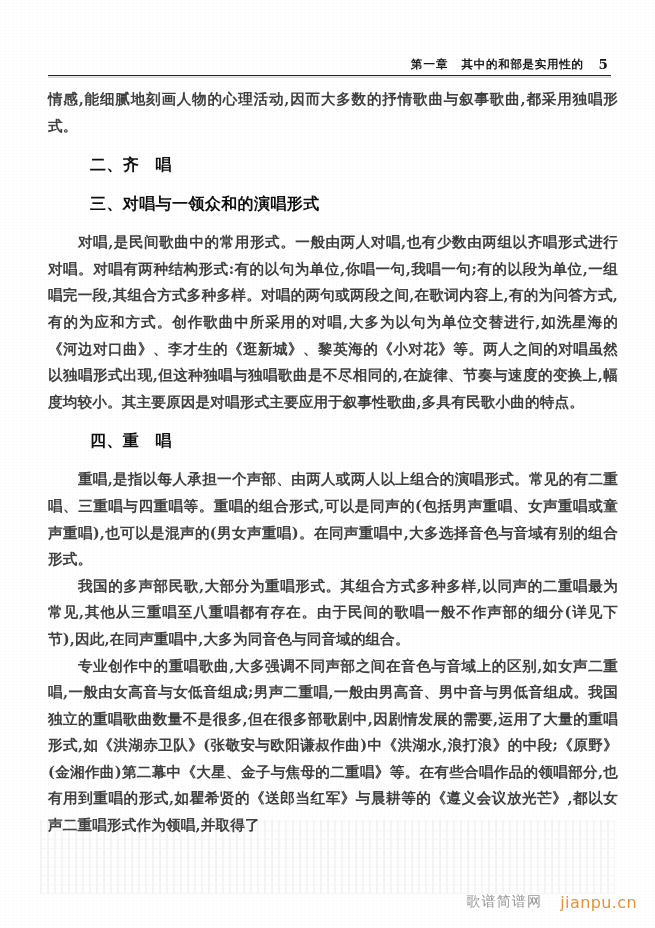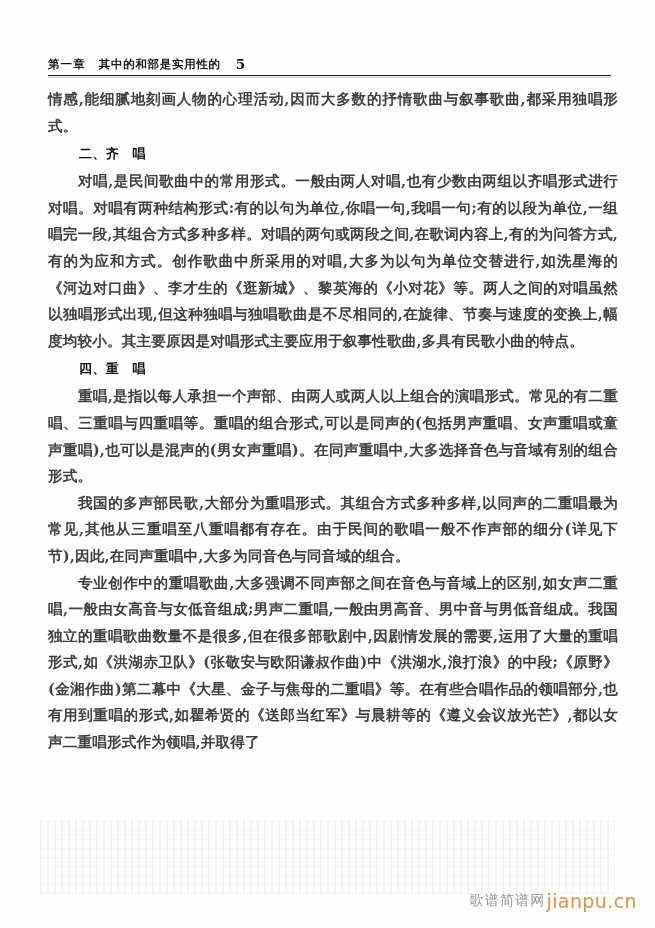--- a/index.html
+++ b/index.html
@@ -35,21 +35,21 @@
 
   
   .running-head {
     position: absolute;
     left: 48px;
     right: 45px;
     top: 50px;
     height: 22px;
     display: flex;
     align-items: flex-end;
-    justify-content: flex-start;
+    justify-content: flex-end;
     gap: 0;
   }
   .rh-chapter {
     font-size: 11.5px;
     letter-spacing: 1.1px;
     color: #19181a;
     font-weight: 600;
     white-space: nowrap;
   }
   .rh-gap { width: 13px; }
@@ -95,49 +95,49 @@
     text-align: justify;
     text-justify: inter-character;
     letter-spacing: 0.15px;
     font-family: "DejaVu Serif", "Liberation Serif", serif;
     font-weight: 600;
     text-indent: 0;
   }
   p.indent { text-indent: 30px; }
 
   h2.section-head {
-    margin: 1px;
-    font-size: 13px;
+    margin: 12px;
+    font-size: 16px;
     line-height: 27px;
     font-weight: 700;
     color: #0f0e11;
     letter-spacing: 0.4px;
     text-indent: 30px;
     font-family: "DejaVu Sans", "Liberation Sans", sans-serif;
   }
 
   
   .watermark {
     position: absolute;
     right: 18px;
     bottom: 16px;
     display: flex;
-    align-items: center;
-    gap: 1px;
+    align-items: flex-start;
+    gap: 18px;
     z-index: 6;
     opacity: .92;
   }
   .wm-cn {
     font-size: 14px;
     color: #8d8d8f;
     letter-spacing: 1.2px;
     font-family: "DejaVu Sans", "Liberation Sans", sans-serif;
   }
   .wm-url {
-    font-size: 19px;
+    font-size: 16px;
     color: #e08a2e;
     letter-spacing: 0.4px;
     font-family: "DejaVu Sans", "Liberation Sans", sans-serif;
   }
 
   
   .ghost {
     position: absolute;
     left: 40px;
     right: 40px;
@@ -162,20 +162,21 @@
     <span class="rh-gap"></span>
     <span class="rh-title">其中的和部是实用性的</span>
     <span class="rh-folio">5</span>
   </div>
 
   <div class="head-rule"></div>
 
   <div class="body-col">
     <p class="para">情感,能细腻地刻画人物的心理活动,因而大多数的抒情歌曲与叙事歌曲,都采用独唱形式。</p>
     <h2 class="section-head">二、齐　唱</h2>
+    <h2 class="section-head">三、对唱与一领众和的演唱形式</h2>
     <p class="para indent">对唱,是民间歌曲中的常用形式。一般由两人对唱,也有少数由两组以齐唱形式进行对唱。对唱有两种结构形式:有的以句为单位,你唱一句,我唱一句;有的以段为单位,一组唱完一段,其组合方式多种多样。对唱的两句或两段之间,在歌词内容上,有的为问答方式,有的为应和方式。创作歌曲中所采用的对唱,大多为以句为单位交替进行,如洗星海的《河边对口曲》、李才生的《逛新城》、黎英海的《小对花》等。两人之间的对唱虽然以独唱形式出现,但这种独唱与独唱歌曲是不尽相同的,在旋律、节奏与速度的变换上,幅度均较小。其主要原因是对唱形式主要应用于叙事性歌曲,多具有民歌小曲的特点。</p>
     <h2 class="section-head">四、重　唱</h2>
     <p class="para indent">重唱,是指以每人承担一个声部、由两人或两人以上组合的演唱形式。常见的有二重唱、三重唱与四重唱等。重唱的组合形式,可以是同声的(包括男声重唱、女声重唱或童声重唱),也可以是混声的(男女声重唱)。在同声重唱中,大多选择音色与音域有别的组合形式。</p>
     <p class="para indent">我国的多声部民歌,大部分为重唱形式。其组合方式多种多样,以同声的二重唱最为常见,其他从三重唱至八重唱都有存在。由于民间的歌唱一般不作声部的细分(详见下节),因此,在同声重唱中,大多为同音色与同音域的组合。</p>
     <p class="para indent">专业创作中的重唱歌曲,大多强调不同声部之间在音色与音域上的区别,如女声二重唱,一般由女高音与女低音组成;男声二重唱,一般由男高音、男中音与男低音组成。我国独立的重唱歌曲数量不是很多,但在很多部歌剧中,因剧情发展的需要,运用了大量的重唱形式,如《洪湖赤卫队》(张敬安与欧阳谦叔作曲)中《洪湖水,浪打浪》的中段;《原野》(金湘作曲)第二幕中《大星、金子与焦母的二重唱》等。在有些合唱作品的领唱部分,也有用到重唱的形式,如瞿希贤的《送郎当红军》与晨耕等的《遵义会议放光芒》,都以女声二重唱形式作为领唱,并取得了</p>
   </div>
 
   <div class="watermark">
     <span class="wm-cn">歌谱简谱网</span>
     <span class="wm-url">jianpu.cn</span>

